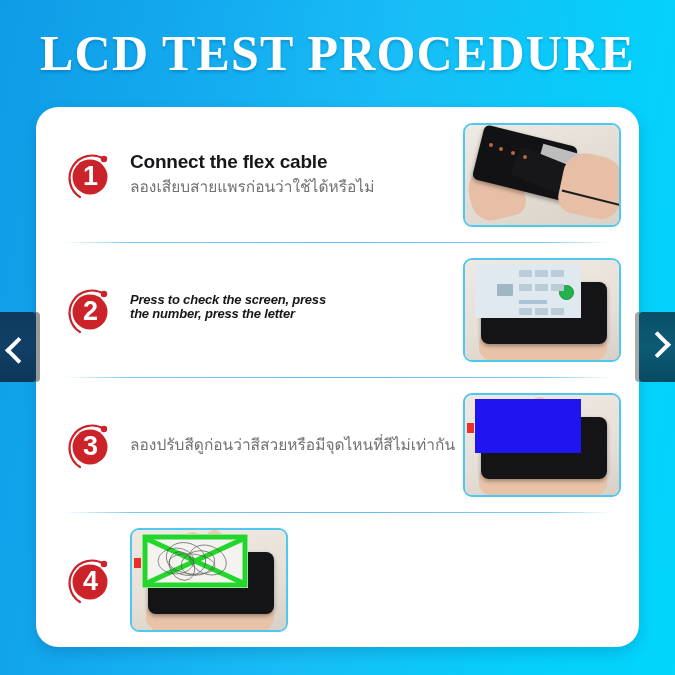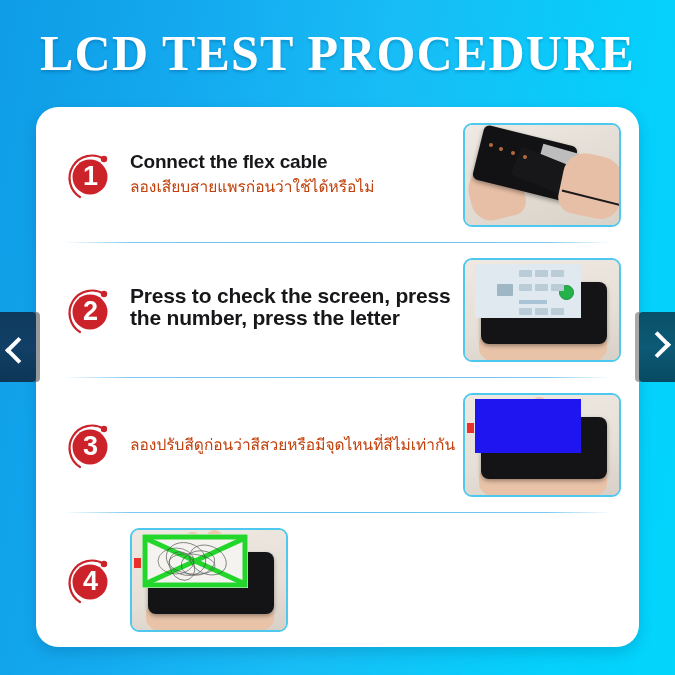--- a/index.html
+++ b/index.html
@@ -63,28 +63,28 @@
   .en{
     color:#17171a;
     font-weight:bold;
     font-size:18.5px;
     line-height:1.06;
     letter-spacing:-0.2px;
     margin:0 0 5px 0;
     white-space:pre-line;
   }
   .th{
-    color:#c2410c;
+    color:#737373;
     font-size:15.5px;
     line-height:1.25;
     margin:0;
     white-space:nowrap;
   }
   .row.r1 .en{font-size:19px;}
-  .row.r2 .en{font-size:21px;}
+  .row.r2 .en{font-size:13px;font-style:italic;}
   .row.r3 .en{font-size:18.5px;}
   .row.r4 .en{font-size:18px;}
   .row.r4 .th{font-size:15px;}
 
   
   .photo{
     flex:0 0 158px;width:158px;height:104px;
     border:2px solid #4fc8f0;
     border-radius:9px;
     overflow:hidden;position:relative;

